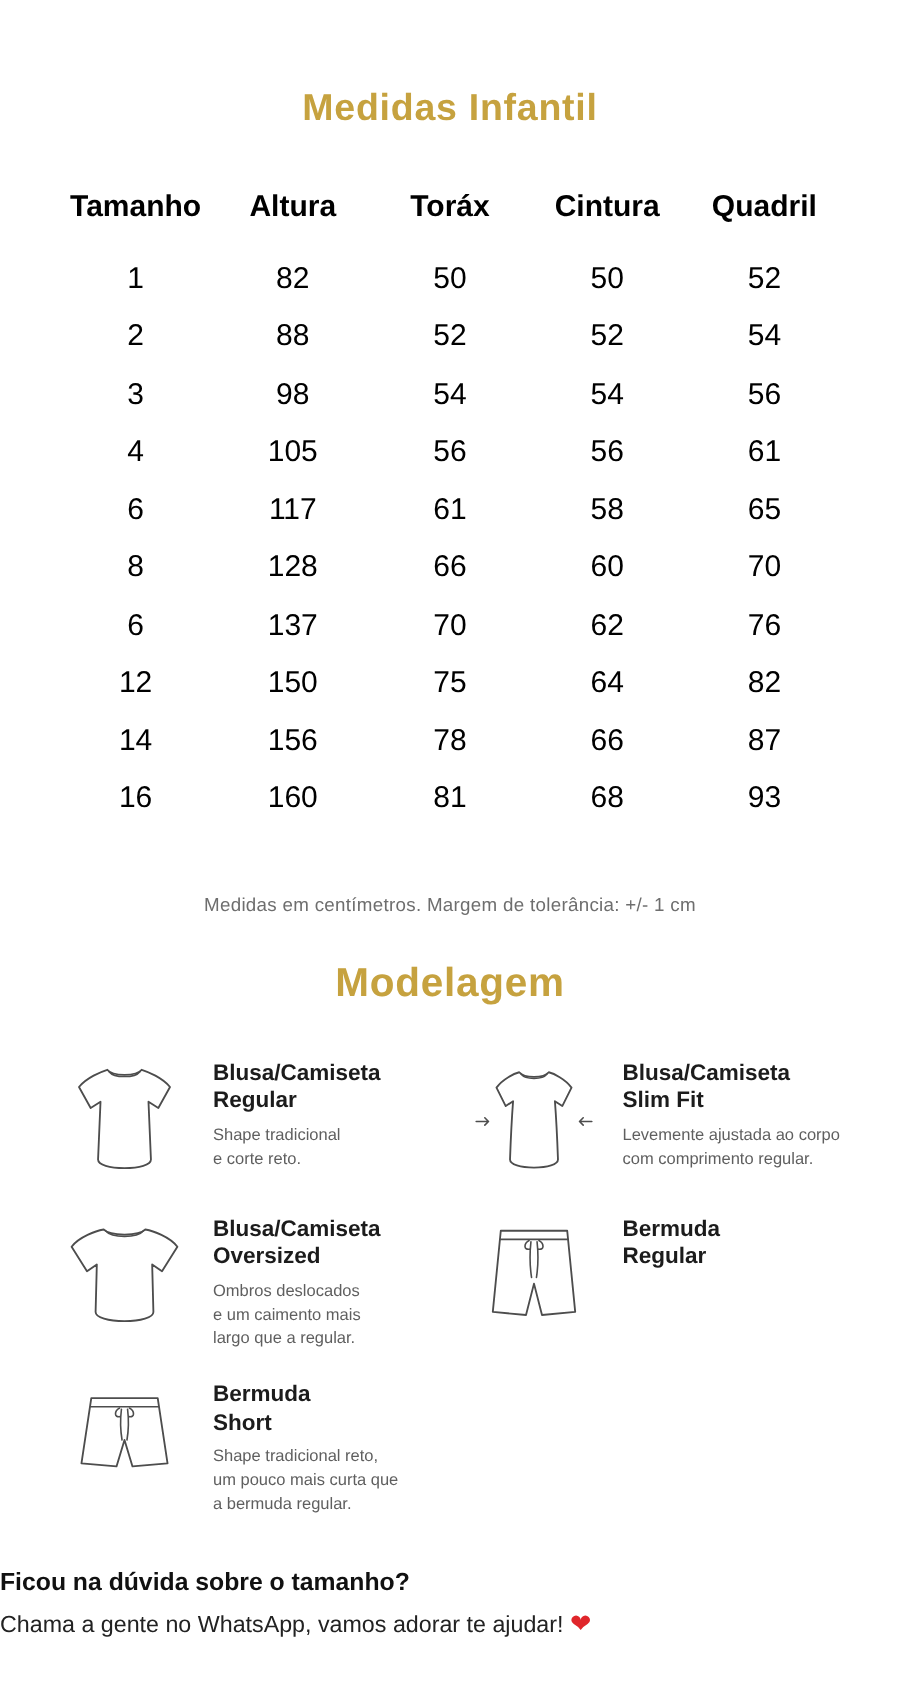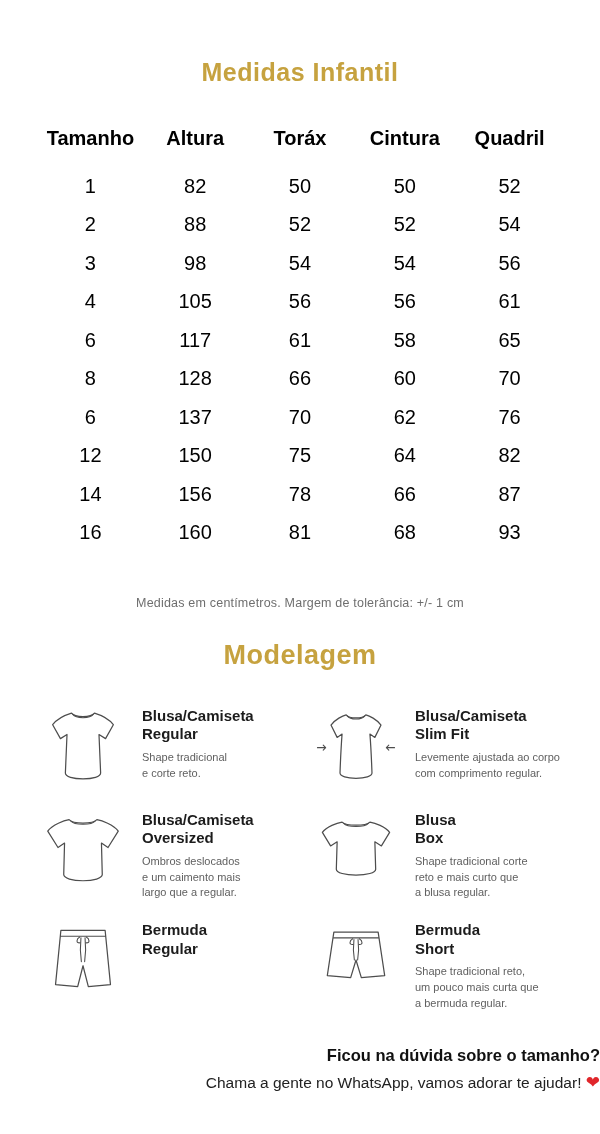--- a/index.html
+++ b/index.html
@@ -26,21 +26,21 @@
     display:grid;grid-template-columns:1fr 1fr;column-gap:8px;row-gap:16px;
     margin:32px 20px 0 42px;
   }
   .model-item{display:grid;grid-template-columns:92px 1fr;column-gap:8px;min-height:88px;align-items:start;}
   .model-icon{width:82px;padding-top:2px;}
   .model-icon svg{display:block;width:82px;height:82px;}
   .icon-stroke{fill:#ffffff;stroke:#4d4d4d;stroke-width:1.5;stroke-linejoin:round;stroke-linecap:round;}
   .icon-line{fill:none;stroke:#4d4d4d;stroke-width:1.3;stroke-linejoin:round;stroke-linecap:round;}
   .model-title{font-size:15px;font-weight:bold;line-height:1.22;color:#1c1c1c;white-space:pre-line;padding-top:4px;}
   .model-desc{margin-top:6px;font-size:11px;line-height:1.45;color:#5f5f5f;white-space:pre-line;}
-  .footer{margin-top:34px;text-align:right;}
+  .footer{margin-top:34px;text-align:left;}
   .footer-q{font-size:16.5px;font-weight:bold;color:#111;}
   .footer-a{margin-top:7px;font-size:15.5px;color:#222;}
   .heart{color:#e0262b;font-size:17px;}
 </style>
 </head>
 <body>
 
 <div class="page">
 
   <div class="title">Medidas Infantil</div>
@@ -174,35 +174,20 @@
       </div>
       <div>
         <div class="model-title">Blusa/Camiseta
 Oversized</div>
         <div class="model-desc">Ombros deslocados
 e um caimento mais
 largo que a regular.</div>
       </div>
     </div>
 
-    <div class="model-item">
-      <div class="model-icon">
-        <svg viewBox="0 0 100 100" aria-hidden="true">
-          <path class="icon-stroke" d="M33,16 C27,17 14,21.5 9,28.5 L19,45 L27,40 L26,73.5 C26,78 37,80.5 50,80.5 C63,80.5 74,78 74,73.5 L73,40 L81,45 L91,28.5 C86,21.5 73,17 67,16 C62,21 38,21 33,16 Z"></path>
-          <path class="icon-line" d="M35,17.5 C39.5,22.6 60.5,22.6 65,17.5"></path>
-        </svg>
-      </div>
-      <div>
-        <div class="model-title">Blusa
-Box</div>
-        <div class="model-desc">Shape tradicional corte
-reto e mais curto que
-a blusa regular.</div>
-      </div>
-    </div>
 
     <div class="model-item">
       <div class="model-icon">
         <svg viewBox="0 0 100 100" aria-hidden="true">
           <path class="icon-stroke" d="M23,14 L77,14 L83.5,80 L56.5,82.5 L50,57 L43.5,82.5 L16.5,80 Z"></path>
           <path class="icon-line" d="M22.5,21 L77.5,21"></path>
           <path class="icon-line" d="M46,22 C41.5,24.5 41.5,30 46.5,29 M54,22 C58.5,24.5 58.5,30 53.5,29"></path>
           <path class="icon-line" d="M47.5,23 C46.5,32 46.5,42 48,52 M52.5,23 C53.5,32 53.5,42 52,52"></path>
         </svg>
       </div>

